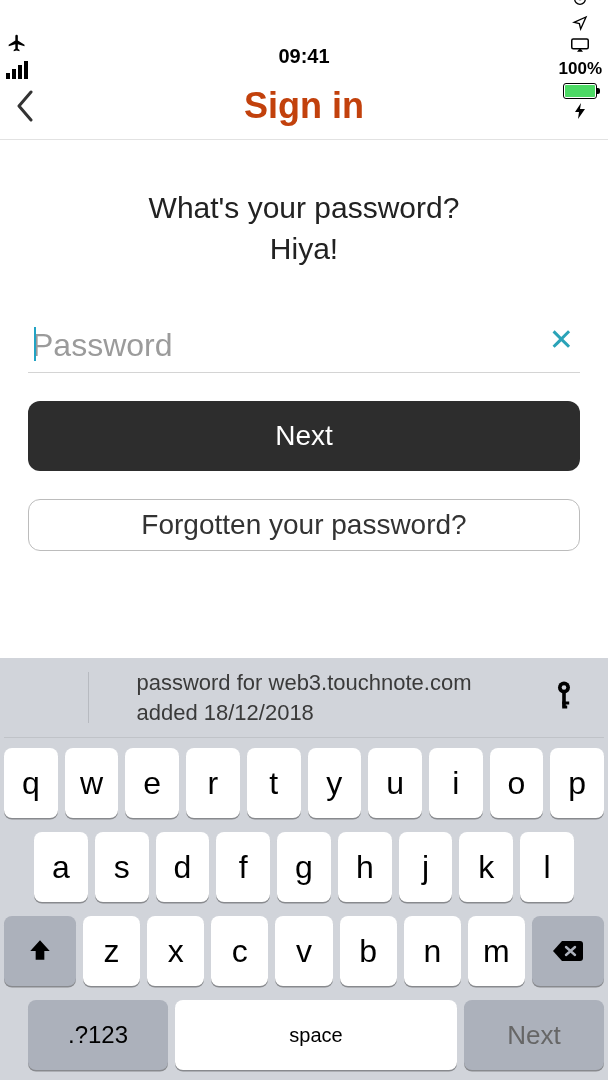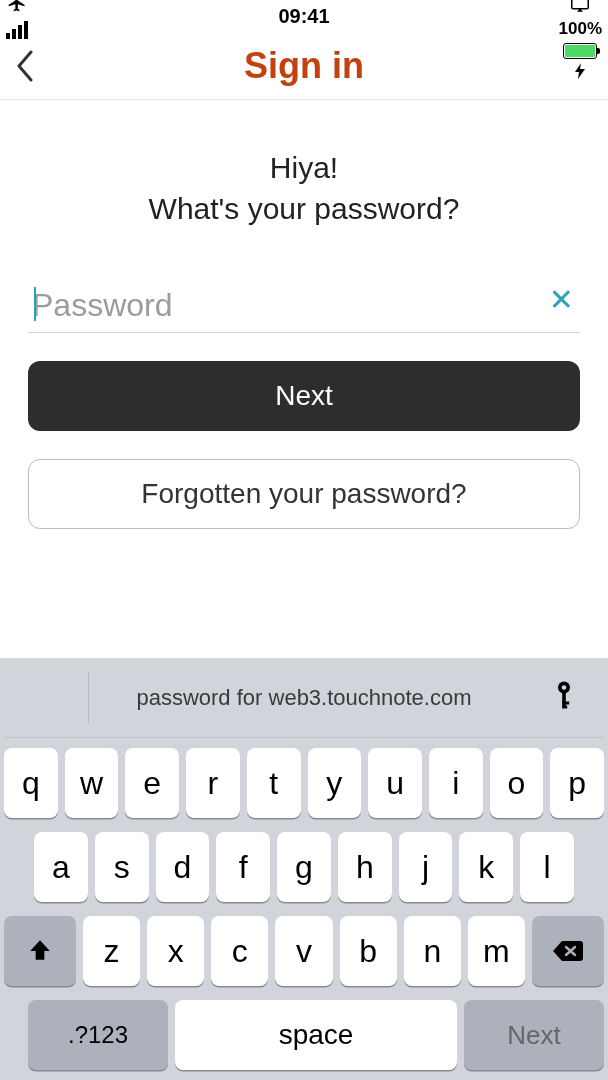--- a/index.html
+++ b/index.html
@@ -1,20 +1,20 @@
 <!DOCTYPE html>
 <html><head>
 <meta charset="utf-8">
 <style>
   * { box-sizing: border-box; margin: 0; padding: 0; }
   html, body { width: 608px; height: 1080px; font-family: -apple-system, Helvetica, Arial, sans-serif; background: #fff; color: #000; }
   body { display: flex; flex-direction: column; }
 
   
-  .status-bar { height: 32px; display: flex; align-items: center; justify-content: space-between; padding: 0 6px; font-weight: 600; }
+  .status-bar { height: 32px; display: flex; align-items: center; justify-content: space-between; padding: 0 6px; font-weight: 600; margin-top: 40px; }
   .status-left, .status-right { display: flex; align-items: center; gap: 4px; flex-direction: column; }
   .status-time { position: absolute; left: 50%; transform: translateX(-50%); font-size: 20px; font-weight: 600; }
   .signal { display: flex; align-items: flex-end; gap: 2px; }
   .signal span { width: 4px; background: #000; display: inline-block; }
   .signal span:nth-child(1){height:6px;} .signal span:nth-child(2){height:10px;}
   .signal span:nth-child(3){height:14px;} .signal span:nth-child(4){height:18px;}
   .battery { width: 34px; height: 16px; border: 1.5px solid #000; border-radius: 3px; position: relative; }
   .battery::after { content:''; position:absolute; right:-4px; top:4px; width:3px; height:6px; background:#000; border-radius:0 2px 2px 0;}
   .battery-fill { position:absolute; left:1px; top:1px; bottom:1px; right:1px; background:#4cd964; border-radius:1px;}
   .lock-rot { width:16px; height:16px; }
@@ -28,36 +28,36 @@
   
   .content { flex:1; display:flex; flex-direction:column; align-items:center; padding: 48px 28px 0; }
   .greeting { text-align:center; font-size:30px; color:#222; line-height:1.35; }
   .field-wrap { margin-top:56px; width:100%; position:relative; border-bottom:1px solid #d4d4d4; padding-bottom:6px;}
   .pwd-input { width:100%; border:none; font-size:32px; color:#14532d; background:transparent; outline:none; padding:2px 48px 2px 4px;}
   .pwd-input::placeholder { color:#9b9b9b; }
   .cursor { position:absolute; left:6px; top:2px; width:2px; height:34px; background:#21a3c4; animation:blink 1s step-start infinite;}
   @keyframes blink { 50% {opacity:0;} }
   .clear-btn { position:absolute; right:6px; top:0; border:none; background:none; font-size:30px; color:#2aa3b8; line-height:1; }
   .primary-btn { margin-top:28px; width:100%; height:70px; border-radius:12px; background:#2d2d2d; color:#fff; font-size:28px; border:none;}
-  .secondary-btn { margin-top:28px; width:100%; height:70px; border-radius:12px; background:#fff; color:#333; font-size:28px; border:1.5px solid #bcbcbc;}
+  .secondary-btn { margin-top:28px; width:100%; height:52px; border-radius:12px; background:#fff; color:#333; font-size:28px; border:1.5px solid #bcbcbc;}
 
   
   .keyboard { background:#d1d4da; padding:0 4px 6px; }
   .kb-suggest { height:80px; display:flex; align-items:center; justify-content:center; position:relative; border-bottom:1px solid #c0c3c8;}
   .kb-suggest-text { text-align:left; font-size:22px; color:#3a3a3a; line-height:1.35; }
   .kb-suggest-sep { position:absolute; left:84px; top:14px; bottom:14px; width:1px; background:#b7bac0;}
   .key-ico { position:absolute; right:28px; top:50%; transform:translateY(-50%); font-size:28px;}
   .kb-rows { padding-top:10px; }
   .kb-row { display:flex; gap:7px; margin-bottom:14px; justify-content:center;}
   .key { flex:1; height:70px; background:#fff; border-radius:8px; display:flex; align-items:center; justify-content:center; font-size:32px; color:#000; box-shadow:0 1.5px 0 rgba(0,0,0,.35); border:none;}
   .kb-row.r2 { padding:0 30px; }
   .key.special { background:#acb1bb; }
   .key.shift, .key.del { flex:0 0 72px; }
   .kb-row.r4 .key.sym { flex:0 0 140px; background:#acb1bb; font-size:24px;}
-  .kb-row.r4 .key.space { flex:1; font-size:28px;}
+  .kb-row.r4 .key.space { flex:1; font-size:20px;}
   .kb-row.r4 .key.next { flex:0 0 140px; background:#acb1bb; color:#666; font-size:26px;}
   .kb-row.r4 { margin-bottom:4px;margin-left:24px; }
 </style>
 </head>
 <body>
 
 <div class="status-bar">
   <div class="status-left">
     <span>
       <svg width="20" height="20" viewBox="0 0 24 24">
@@ -108,41 +108,42 @@
   <button class="back-btn">
     <svg width="20" height="32" viewBox="0 0 20 32">
         <path d="M16 2 L4 16 L16 30" fill="none" stroke="#333" stroke-width="3" stroke-linecap="round" stroke-linejoin="round"></path>
       </svg>
   </button>
   <div class="nav-title">Sign in</div>
 </div>
 
 <div class="content">
   <div class="greeting">
+    <div>What's your password?</div>
     <div>Hiya!</div>
-    <div>What's your password?</div>
   </div>
 
   <div class="field-wrap">
     <span class="cursor"></span>
     <input type="password" class="pwd-input" placeholder="Password" style="">
     <button class="clear-btn">
       <span>✕</span>
     </button>
   </div>
 
   <button class="primary-btn">Next</button>
   <button class="secondary-btn">Forgotten your password?</button>
 </div>
 
 <div class="keyboard">
   <div class="kb-suggest">
     <span class="kb-suggest-sep"></span>
     <div class="kb-suggest-text">
       <div>password for web3.touchnote.com</div>
+      <div>added 18/12/2018</div>
     </div>
     <span class="key-ico">
       <svg width="24" height="30" viewBox="0 0 24 30">
           <circle cx="12" cy="8" r="6" fill="#000"></circle>
           <circle cx="12" cy="8" r="2.3" fill="#d1d4da"></circle>
           <rect x="10.2" y="13" width="3.6" height="14" fill="#000"></rect>
           <rect x="10.2" y="22" width="7" height="3" fill="#000"></rect>
           <rect x="10.2" y="26" width="5" height="3" fill="#000"></rect>
         </svg>
     </span>

